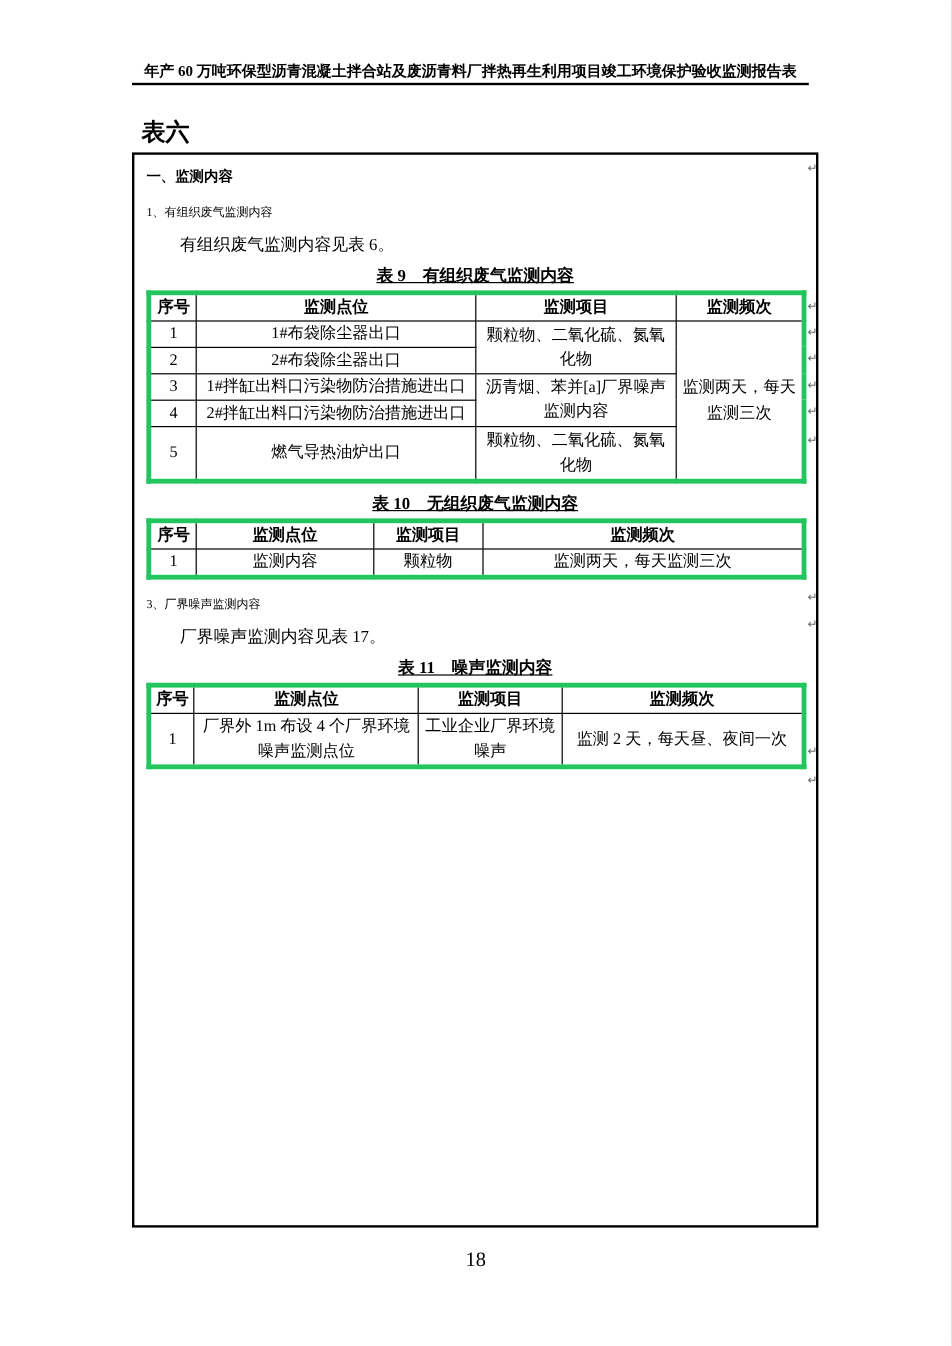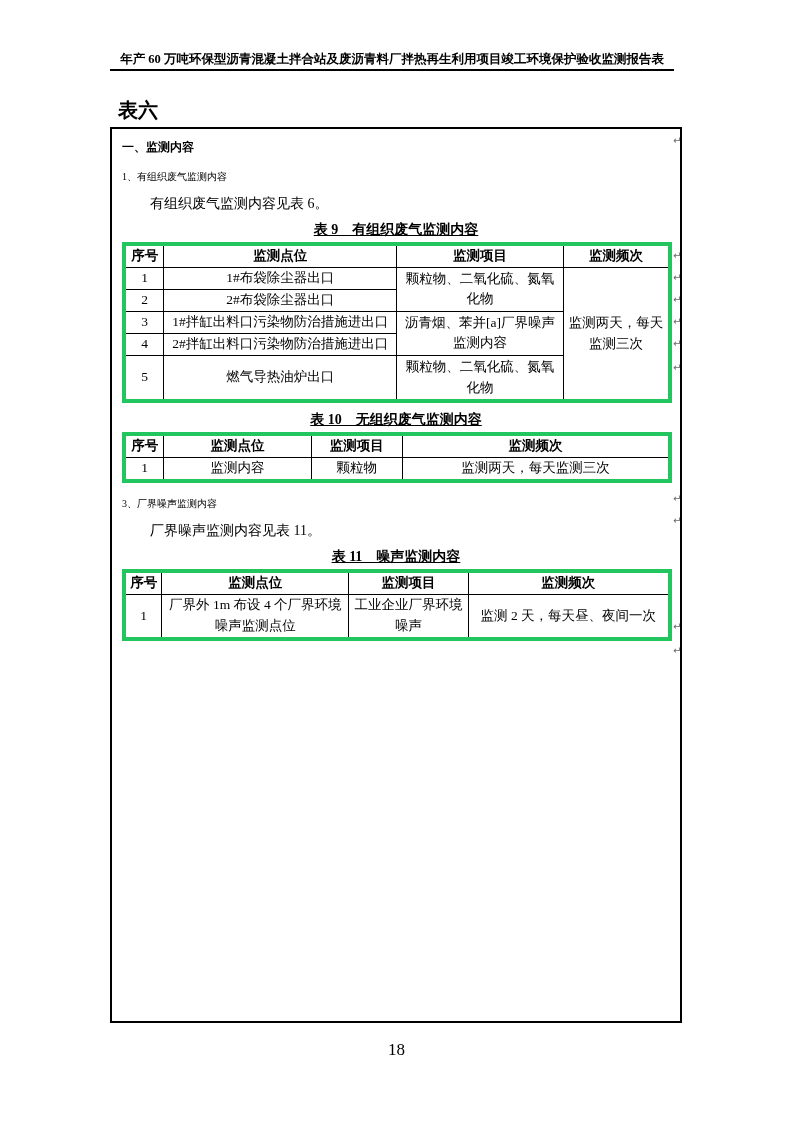--- a/index.html
+++ b/index.html
@@ -144,21 +144,21 @@
       <tr class="h22">
         <td>1</td>
         <td>监测内容</td>
         <td>颗粒物</td>
         <td>监测两天，每天监测三次</td>
       </tr>
     </tbody>
       </table>
 
     <div class="h-sec">3、厂界噪声监测内容</div>
-    <div class="intro">厂界噪声监测内容见表 11。</div>
+    <div class="intro">厂界噪声监测内容见表 17。</div>
     <div class="tbl-caption">表 11　噪声监测内容</div>
 
     <table class="doc-table">
       <colgroup>
         <col style="width:38px">
           <col style="width:188px">
           <col style="width:120px">
           <col style="width:203px">
       </colgroup>
       <tbody>

